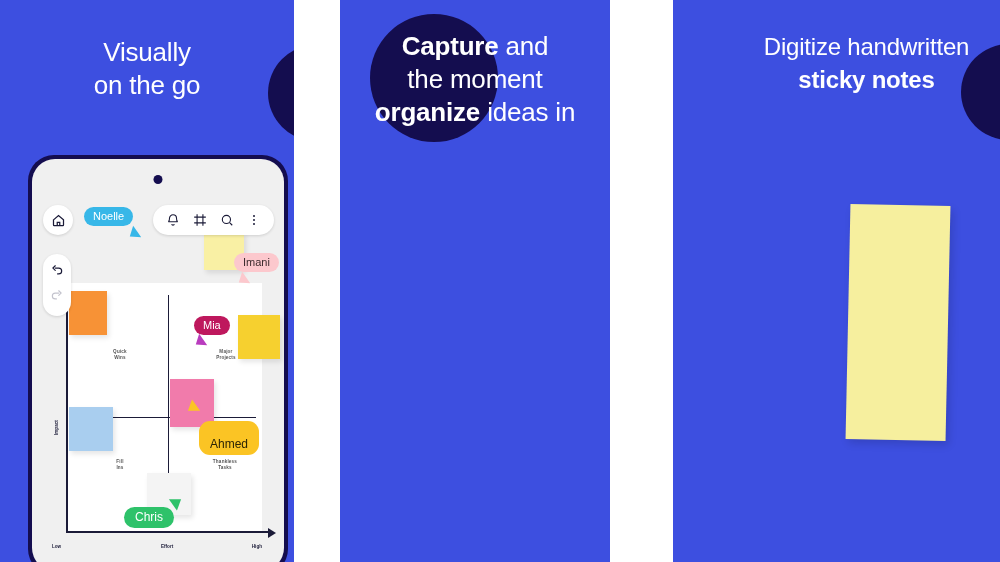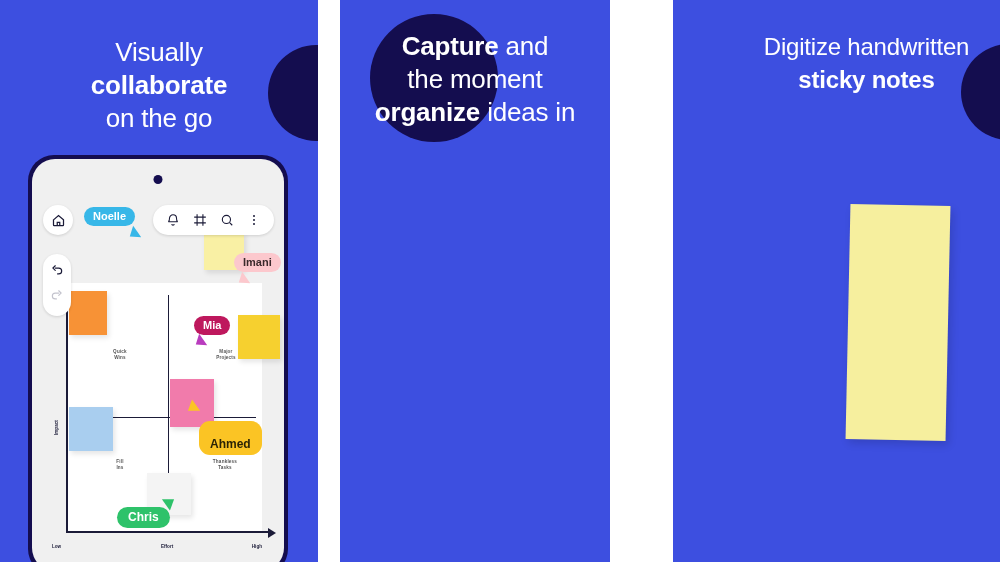--- a/index.html
+++ b/index.html
@@ -6,21 +6,21 @@
   html, body {
     width: 1000px; height: 562px;
     background: #ffffff;
     font-family: "Liberation Sans", sans-serif;
     overflow: hidden;
   }
   #stage { position: relative; width: 1000px; height: 562px; background:#fff; }
 
   
   .panel { position: absolute; top: 0; height: 562px; overflow: hidden; background: #3d4fe0; }
-  #panel-1 { left: 0;   width: 318px; }
+  #panel-1 { left: 0;   width: 294px; }
   #panel-2 { left: 340px; width: 270px; }
   #panel-3 { left: 673px; width: 387px; }
 
   .deco-circle { position: absolute; border-radius: 50%; background: #140d4f; }
 
   
   .headline {
     position: absolute; left: 0; width: 100%;
     text-align: center; color: #ffffff;
     font-size: 26px; line-height: 33px;
@@ -80,21 +80,21 @@
     align-items: center; justify-content: space-around;
     padding: 6px 0; z-index: 6;
   }
 
   
   .cursor { position: absolute; z-index: 7; }
   .cursor .tag {
     display: inline-block;
     padding: 2px 9px 3px;
     border-radius: 11px;
-    color: #fff; font-size: 11px; font-weight: 700;
+    color: #fff; font-size: 11px; font-weight: 400;
     white-space: nowrap; line-height: 14px;
   }
   .cursor .ptr {
     position: absolute;
     width: 0; height: 0;
   }
 
   
   .note { position: absolute; box-shadow: 2px 3px 5px rgba(0,0,0,.10); }
 
@@ -135,21 +135,20 @@
 </head>
 <body>
 
 <div id="stage">
 
   <div class="panel" id="panel-1">
     <div class="deco-circle" style="left:268px; top:45px; width:96px; height:96px;"></div>
 
     <div class="headline">
       <div>Visually</div>
-      <div class="b">collaborate</div>
       <div>on the go</div>
     </div>
 
     <div class="phone" id="phone-1">
       <div class="screen">
         <div class="camera"></div>
 
         <div class="matrix">
           <div class="mx-plot"></div>
           <div class="mx-axis-v"></div>
@@ -191,21 +190,21 @@
           <span class="ptr" style="left:4px; top:21px;border-left:9px solid #fcc8cd;border-bottom:7px solid transparent;border-top:7px solid transparent;transform:rotate(145deg);"></span>
         </div>
         <div class="cursor" style="left:162px; top:156px;">
           <span class="tag" style="background:#be185d;text-align:center;">Mia</span>
           <span class="ptr" style="left:1px; top:20px;border-left:9px solid #b93cbe;border-bottom:7px solid transparent;border-top:7px solid transparent;transform:rotate(145deg);"></span>
         </div>
         <div class="cursor" style="left:167px; top:262px;">
           <span class="tag" style="background:#fbc424; color:#2c2405; font-size:12px; padding:16px 11px 4px;">Ahmed</span>
           <span class="ptr" style="left:-12px; top:-20px;border-left:10px solid #fbc424;border-bottom:7px solid transparent;border-top:7px solid transparent;transform:rotate(145deg);"></span>
         </div>
-        <div class="cursor" style="left:85px; top:348px;">
+        <div class="cursor" style="left:92px; top:348px;">
           <span class="tag" style="background:#2ec26a; font-size:12px; padding:3px 11px 4px;">Chris</span>
           <span class="ptr" style="left:48px; top:-12px;border-left:10px solid #2ec26a;border-bottom:7px solid transparent;border-top:7px solid transparent;transform:rotate(-35deg);"></span>
         </div>
 
         <div class="home-btn">
           <svg width="15" height="15" viewBox="0 0 24 24" fill="none" stroke="#1b1b38" stroke-width="2">
             <path d="M4 11 12 4l8 7v8a1 1 0 0 1-1 1H5a1 1 0 0 1-1-1z"></path>
             <path d="M10 20v-5h4v5"></path>
           </svg>
         </div>

